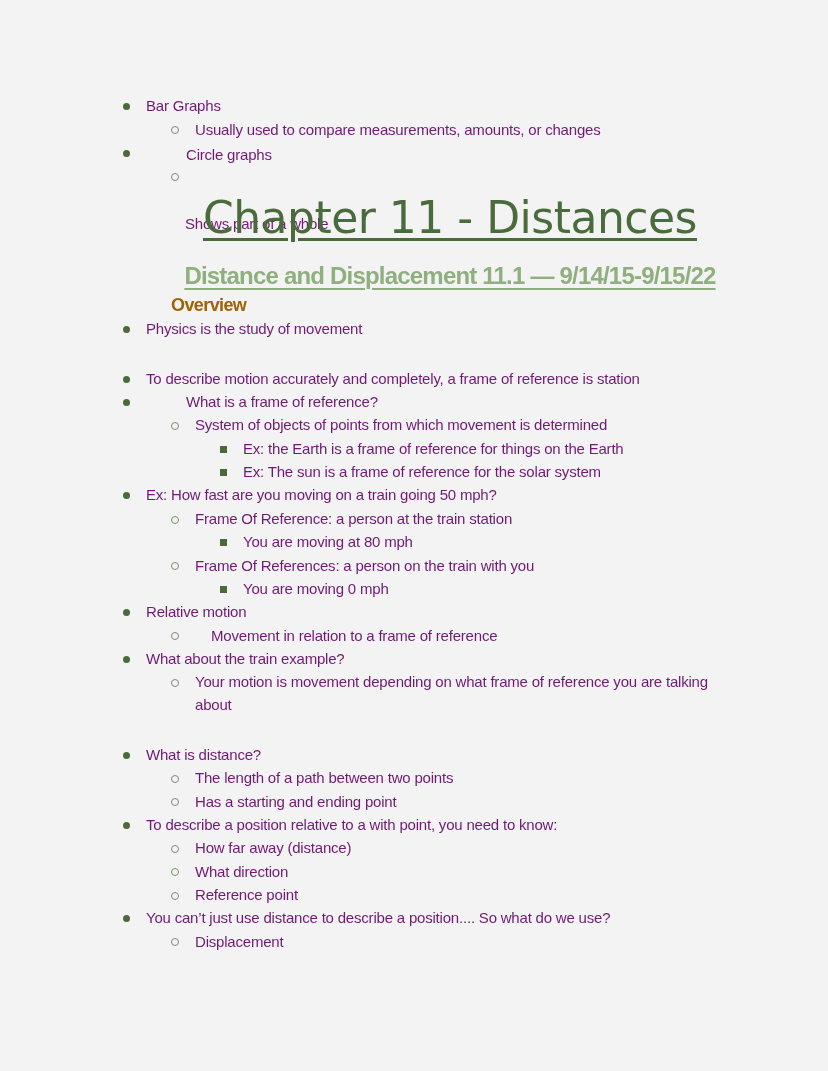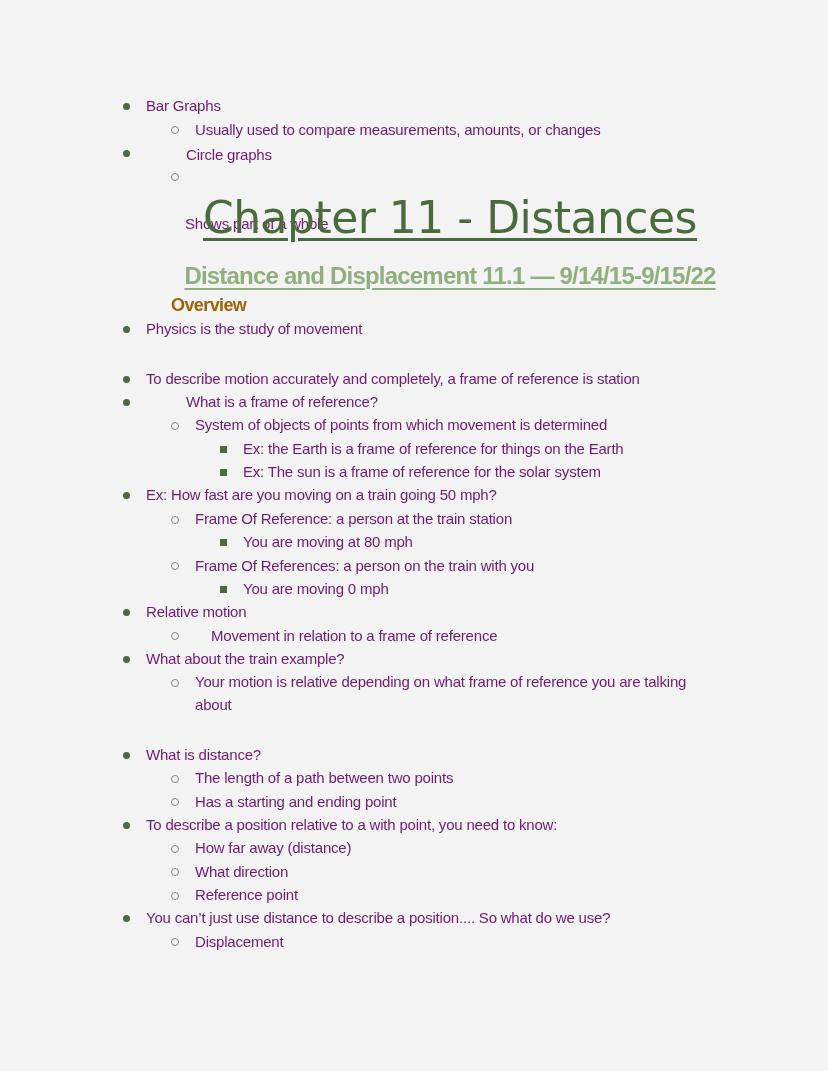--- a/index.html
+++ b/index.html
@@ -153,21 +153,21 @@
     <span class="bullet b-disc" style="left:123px;top:609px;"></span>
     <div class="line" style="left:146px;top:602px;">Relative motion</div>
 
     <span class="bullet b-circle" style="left:171px;top:632px;"></span>
     <div class="line" style="left:211px;top:626px;">Movement in relation to a frame of reference</div>
 
     <span class="bullet b-disc" style="left:123px;top:656px;"></span>
     <div class="line" style="left:146px;top:649px;">What about the train example?</div>
 
     <span class="bullet b-circle" style="left:171px;top:679px;"></span>
-    <div class="line" style="left:195px;top:672px;">Your motion is relative depending on what frame of reference you are talking</div>
+    <div class="line" style="left:195px;top:672px;">Your motion is movement depending on what frame of reference you are talking</div>
     <div class="line" style="left:195px;top:695px;">about</div>
   </div>
 
 
   <div>
     <span class="bullet b-disc" style="left:123px;top:752px;"></span>
     <div class="line" style="left:146px;top:745px;">What is distance?</div>
 
     <span class="bullet b-circle" style="left:171px;top:775px;"></span>
     <div class="line" style="left:195px;top:768px;">The length of a path between two points</div>

